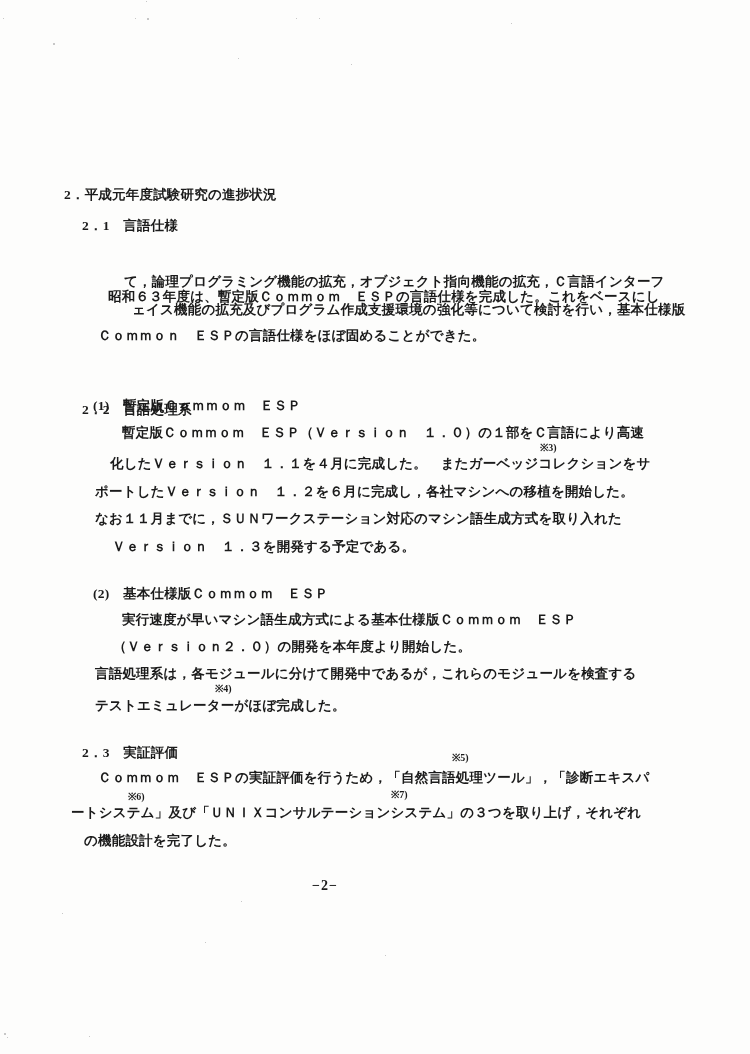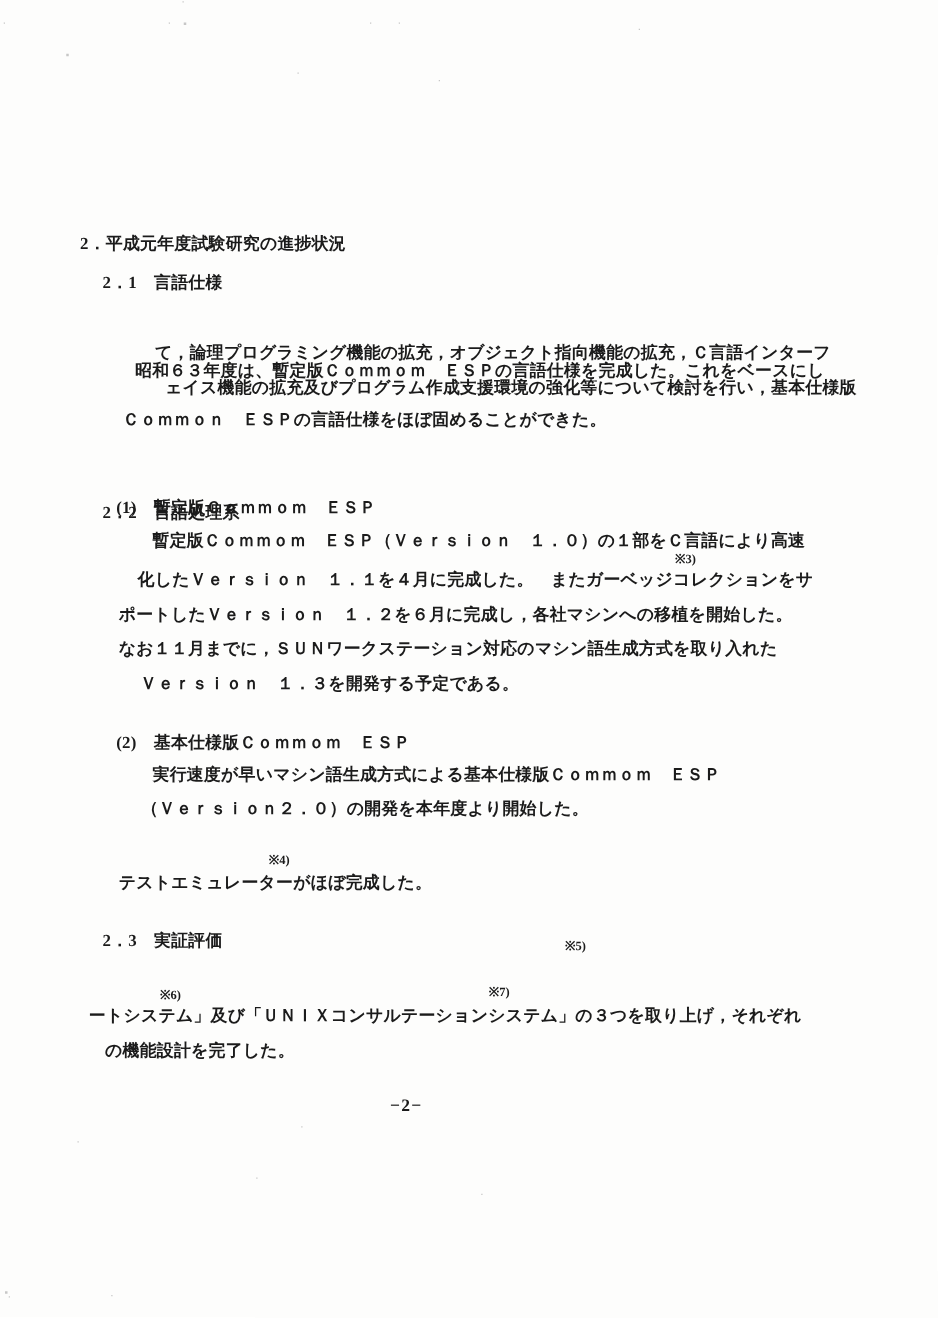--- a/index.html
+++ b/index.html
@@ -89,25 +89,27 @@
   <div class="line" style="left:122px; top:426px;">暫定版Ｃｏｍｍｏｍ　ＥＳＰ（Ｖｅｒｓｉｏｎ　１．０）の１部をＣ言語により高速</div>
   <div class="note" style="left:540px; top:443px;">※3)</div>
   <div class="line" style="left:95px; top:457px;margin-left:15px;">化したＶｅｒｓｉｏｎ　１．１を４月に完成した。　またガーベッジコレクションをサ</div>
   <div class="line" style="left:95px; top:485px;">ポートしたＶｅｒｓｉｏｎ　１．２を６月に完成し，各社マシンへの移植を開始した。</div>
   <div class="line" style="left:95px; top:512px;">なお１１月までに，ＳＵＮワークステーション対応のマシン語生成方式を取り入れた</div>
   <div class="line" style="left:112px; top:540px;">Ｖｅｒｓｉｏｎ　１．３を開発する予定である。</div>
 
   <div class="line" style="left:93px; top:587px;">(2)　基本仕様版Ｃｏｍｍｏｍ　ＥＳＰ</div>
   <div class="line" style="left:122px; top:613px;">実行速度が早いマシン語生成方式による基本仕様版Ｃｏｍｍｏｍ　ＥＳＰ</div>
   <div class="line" style="left:113px; top:640px;">（Ｖｅｒｓｉｏｎ２．０）の開発を本年度より開始した。</div>
+  <div class="line" style="left:95px; top:667px;">言語処理系は，各モジュールに分けて開発中であるが，これらのモジュールを検査する</div>
   <div class="note" style="left:215px; top:684px;">※4)</div>
   <div class="line" style="left:95px; top:699px;">テストエミュレーターがほぼ完成した。</div>
 
   <div class="line heading-line" style="left:82px; top:746px;">2．3　実証評価</div>
   <div class="note" style="left:452px; top:753px;">※5)</div>
+  <div class="line" style="left:98px; top:771px;">Ｃｏｍｍｏｍ　ＥＳＰの実証評価を行うため，「自然言語処理ツール」，「診断エキスパ</div>
   <div class="note" style="left:128px; top:792px;">※6)</div>
   <div class="note" style="left:391px; top:790px;">※7)</div>
   <div class="line" style="left:71px; top:806px;">ートシステム」及び「ＵＮＩＸコンサルテーションシステム」の３つを取り上げ，それぞれ</div>
   <div class="line" style="left:84px; top:834px;">の機能設計を完了した。</div>
 
   <div class="page-number" style="left:312px; top:879px;">−2−</div>
 
 </div>
 
 </body></html>

